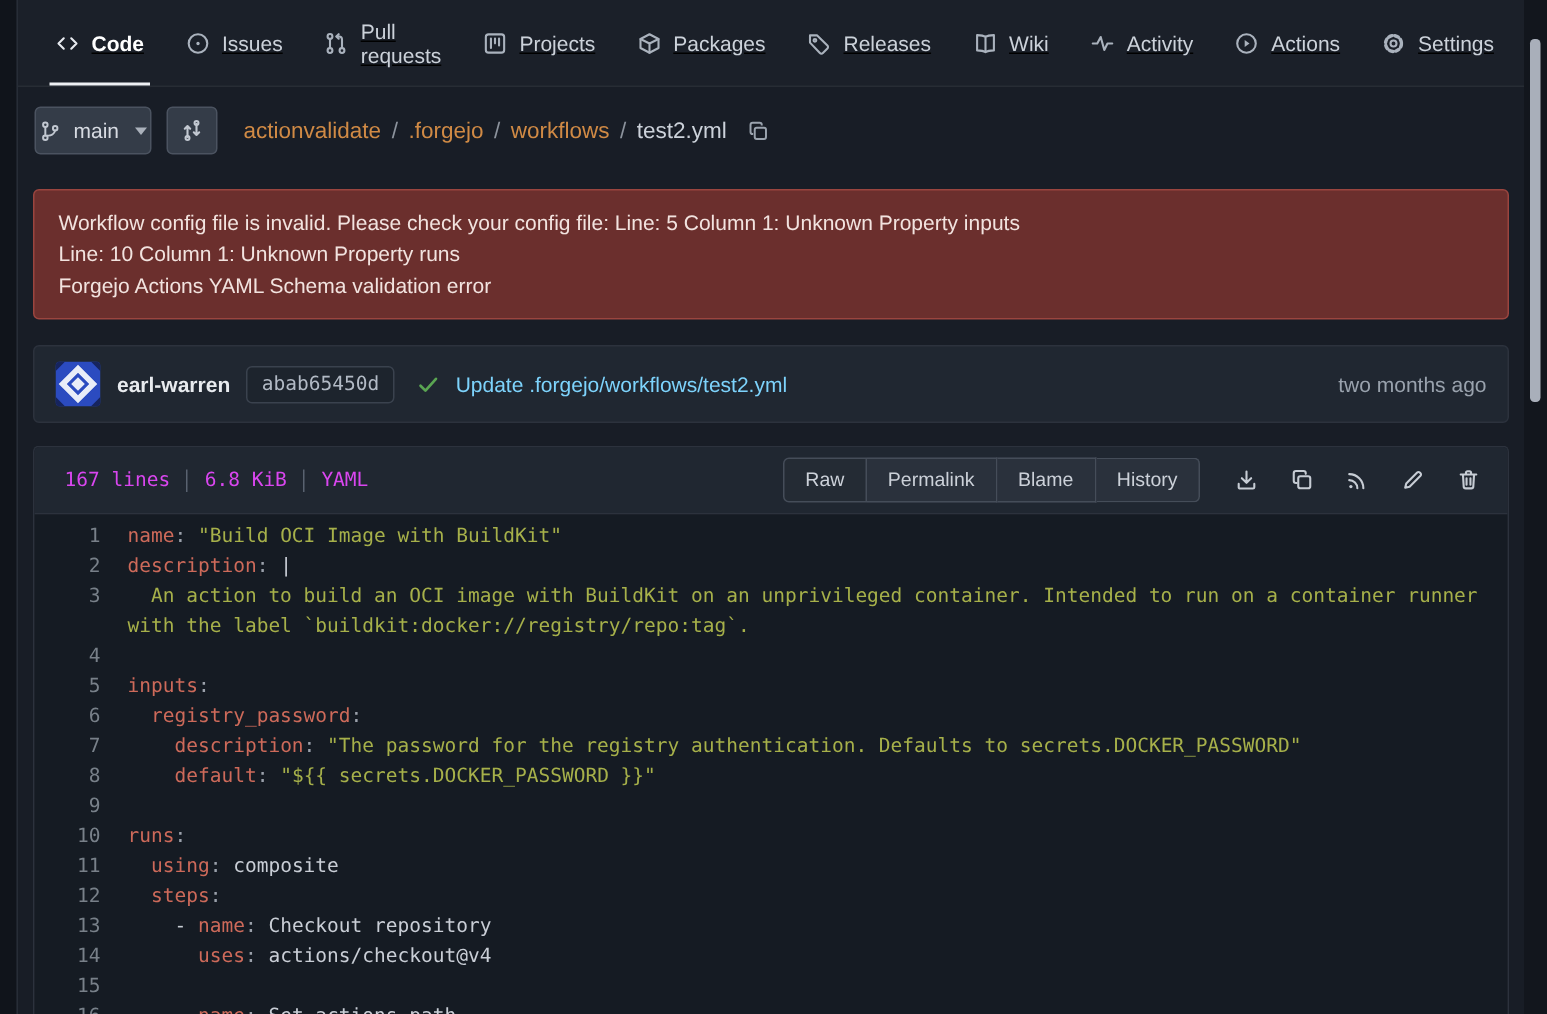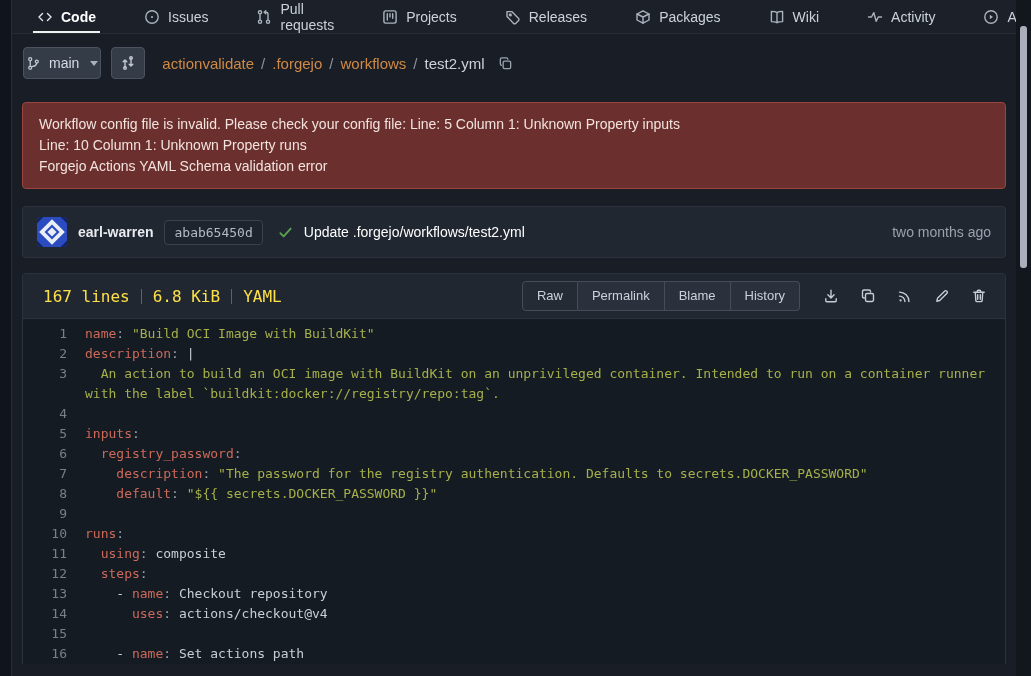--- a/index.html
+++ b/index.html
@@ -2,22 +2,22 @@
 <html><head>
 <meta charset="utf-8">
 <style>
   * { margin:0; padding:0; box-sizing:border-box; }
   html,body { width:1031px; height:676px; overflow:hidden; background:#10141b;
     font-family:"Liberation Sans", sans-serif; }
   .page { margin-left:11px; margin-right:15px; height:676px;
     border-left:1px solid #272d37; background:#181d26; }
 
   
-  .navbar { height:34px; display:flex; align-items:stretch; gap:48px;
-    background:#1b2029; border-bottom:1px solid #272c34; padding:0 20px 0 25px; }
+  .navbar { height:58px; display:flex; align-items:stretch; gap:28px;
+    background:#1b2029; border-bottom:1px solid #272c34; padding:0 20px 0 25px;text-decoration:underline; }
   .nav-item { display:flex; align-items:center; gap:8px; font-size:14px;
     color:#ccd2da; position:relative; text-decoration:none; cursor:pointer; }
   .nav-item .ni { display:flex; color:#aab2bd; }
   .nav-item.active { color:#ffffff; font-weight:bold; }
   .nav-item.active .ni { color:#e8ebf0; }
   .nav-item.active::after { content:""; position:absolute; left:-4px; right:-4px;
     bottom:0; height:2px; background:#eef0f3; }
   .nav-item.right { margin-left:auto; }
   svg { display:block; }
 
@@ -41,29 +41,29 @@
     font-size:14px; line-height:21px; }
 
   .commit-box { margin-top:17px; display:flex; align-items:center; gap:11px;
     padding:10px 14px; background:#202731; border:1px solid #2c323d; border-radius:4px; }
   .avatar { border-radius:3px; flex:0 0 auto; }
   .commit-author { font-size:14px; font-weight:bold; color:#e8ebef; }
   .hash-chip { font-family:"DejaVu Sans Mono", monospace; font-size:13px;
     color:#b2bac5; background:#1d242d; border:1px solid #3a424e; border-radius:4px;
     padding:4px 9px; cursor:pointer; }
   .check { color:#5aa552; display:flex; margin-left:4px; }
-  .commit-msg { font-size:14px; color:#ffffff; text-decoration:none; cursor:pointer; }
+  .commit-msg { font-size:14px; color:#7dd3fc; text-decoration:none; cursor:pointer; }
   .commit-time { margin-left:auto; font-size:14px; color:#99a2ad; }
 
   .file-box { margin-top:15px; border:1px solid #2c323d; border-bottom:none;
     border-radius:4px 4px 0 0; overflow:hidden; }
   .file-header { display:flex; align-items:center; height:45px; background:#202731;
     border-bottom:1px solid #2c323d; padding:0 12px; }
   .stats { display:flex; align-items:center; gap:11px; margin-left:8px;
-    font-family:"DejaVu Sans Mono", monospace; font-size:16px; color:#fde047; }
+    font-family:"DejaVu Sans Mono", monospace; font-size:13px; color:#d946ef; }
   .stat-sep { width:1px; height:15px; background:#596270; }
   .seg-group { display:flex; margin-left:auto; }
   .seg { height:30px; line-height:28px; padding:0 14px; font-size:13px;
     color:#ccd1d9; background:#2a313c; border:1px solid #454d59; border-left:none;
     cursor:pointer; }
   .seg:first-child { border-left:1px solid #454d59; border-radius:4px 0 0 4px;
     background:#242b34; }
   .seg:last-child { border-radius:0 4px 4px 0;text-align:center; }
   .hdr-icons { display:flex; align-items:center; gap:21px; margin-left:23px;
     margin-right:6px; color:#c6ccd4; }
@@ -127,34 +127,34 @@
           <svg width="16" height="16" viewBox="0 0 16 16" fill="none" stroke="currentColor" stroke-width="1.4" stroke-linecap="round" stroke-linejoin="round">
             <rect x="1.9" y="1.9" width="12.2" height="12.2" rx="1.8"></rect>
             <path d="M5.3 4.7v6.3M8 4.7v3.2M10.7 4.7v4.6"></path>
           </svg>
         </span>
         <span>Projects</span>
       </a>
       <a class="nav-item">
         <span class="ni">
           <svg width="16" height="16" viewBox="0 0 16 16" fill="none" stroke="currentColor" stroke-width="1.4" stroke-linecap="round" stroke-linejoin="round">
+            <path d="M8 1.8 14 5v6l-6 3.2L2 11V5Z"></path>
+            <path d="M2 5l6 3 6-3M8 8v6.2"></path>
+          </svg>
+        </span>
+        <span>Packages</span>
+      </a>
+      <a class="nav-item">
+        <span class="ni">
+          <svg width="16" height="16" viewBox="0 0 16 16" fill="none" stroke="currentColor" stroke-width="1.4" stroke-linecap="round" stroke-linejoin="round">
             <path d="M2 2.6h4.8l6.8 6.8a1.4 1.4 0 0 1 0 2l-3 3a1.4 1.4 0 0 1-2 0L2 7.4Z"></path>
             <circle cx="5.3" cy="5.9" r="0.9"></circle>
           </svg>
         </span>
         <span>Releases</span>
-      </a>
-      <a class="nav-item">
-        <span class="ni">
-          <svg width="16" height="16" viewBox="0 0 16 16" fill="none" stroke="currentColor" stroke-width="1.4" stroke-linecap="round" stroke-linejoin="round">
-            <path d="M8 1.8 14 5v6l-6 3.2L2 11V5Z"></path>
-            <path d="M2 5l6 3 6-3M8 8v6.2"></path>
-          </svg>
-        </span>
-        <span>Packages</span>
       </a>
       <a class="nav-item">
         <span class="ni">
           <svg width="16" height="16" viewBox="0 0 16 16" fill="none" stroke="currentColor" stroke-width="1.4" stroke-linecap="round" stroke-linejoin="round">
             <path d="M8 3.6C6.8 2.7 5 2.4 2.4 2.4v10.2c2.6 0 4.4.3 5.6 1.2 1.2-.9 3-1.2 5.6-1.2V2.4C11 2.4 9.2 2.7 8 3.6v10.2"></path>
           </svg>
         </span>
         <span>Wiki</span>
       </a>
       <a class="nav-item">

